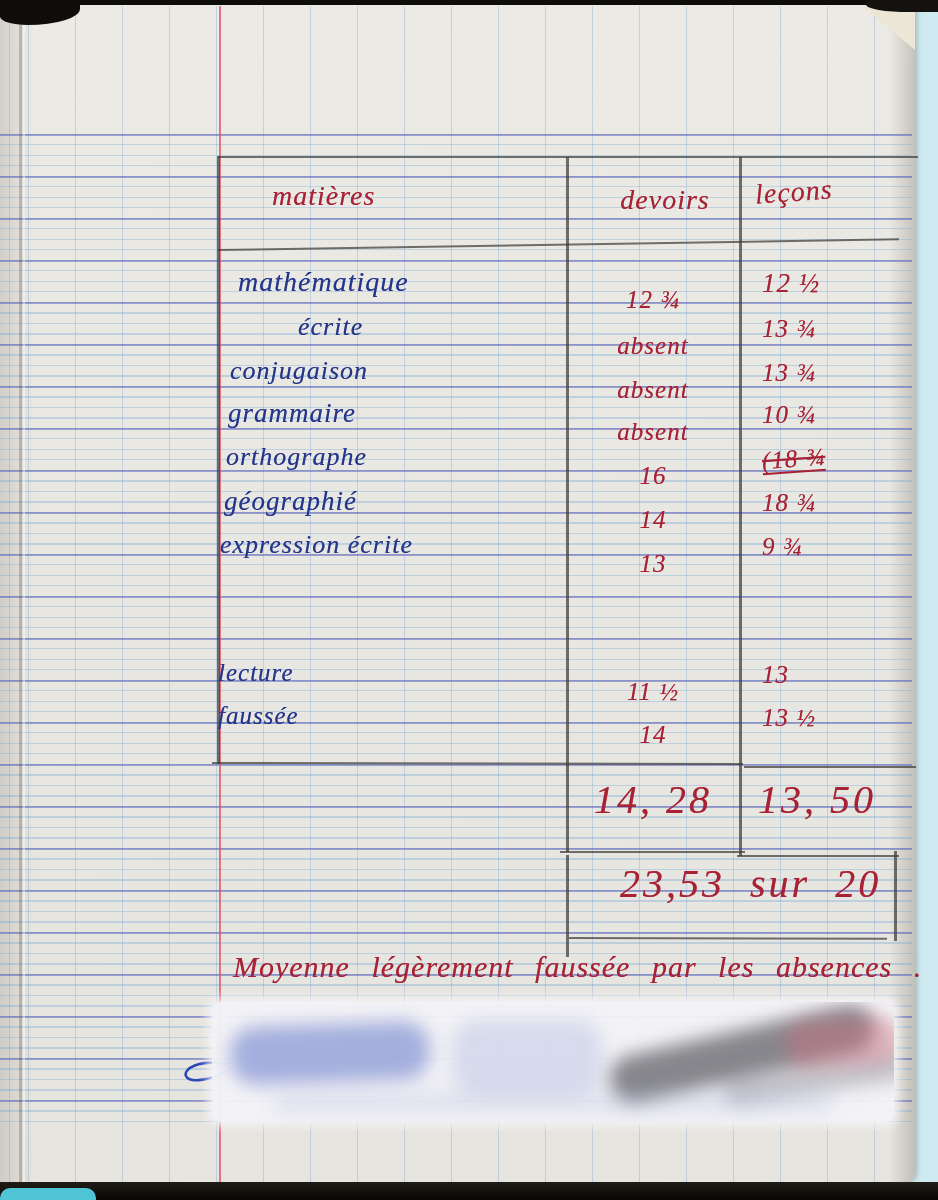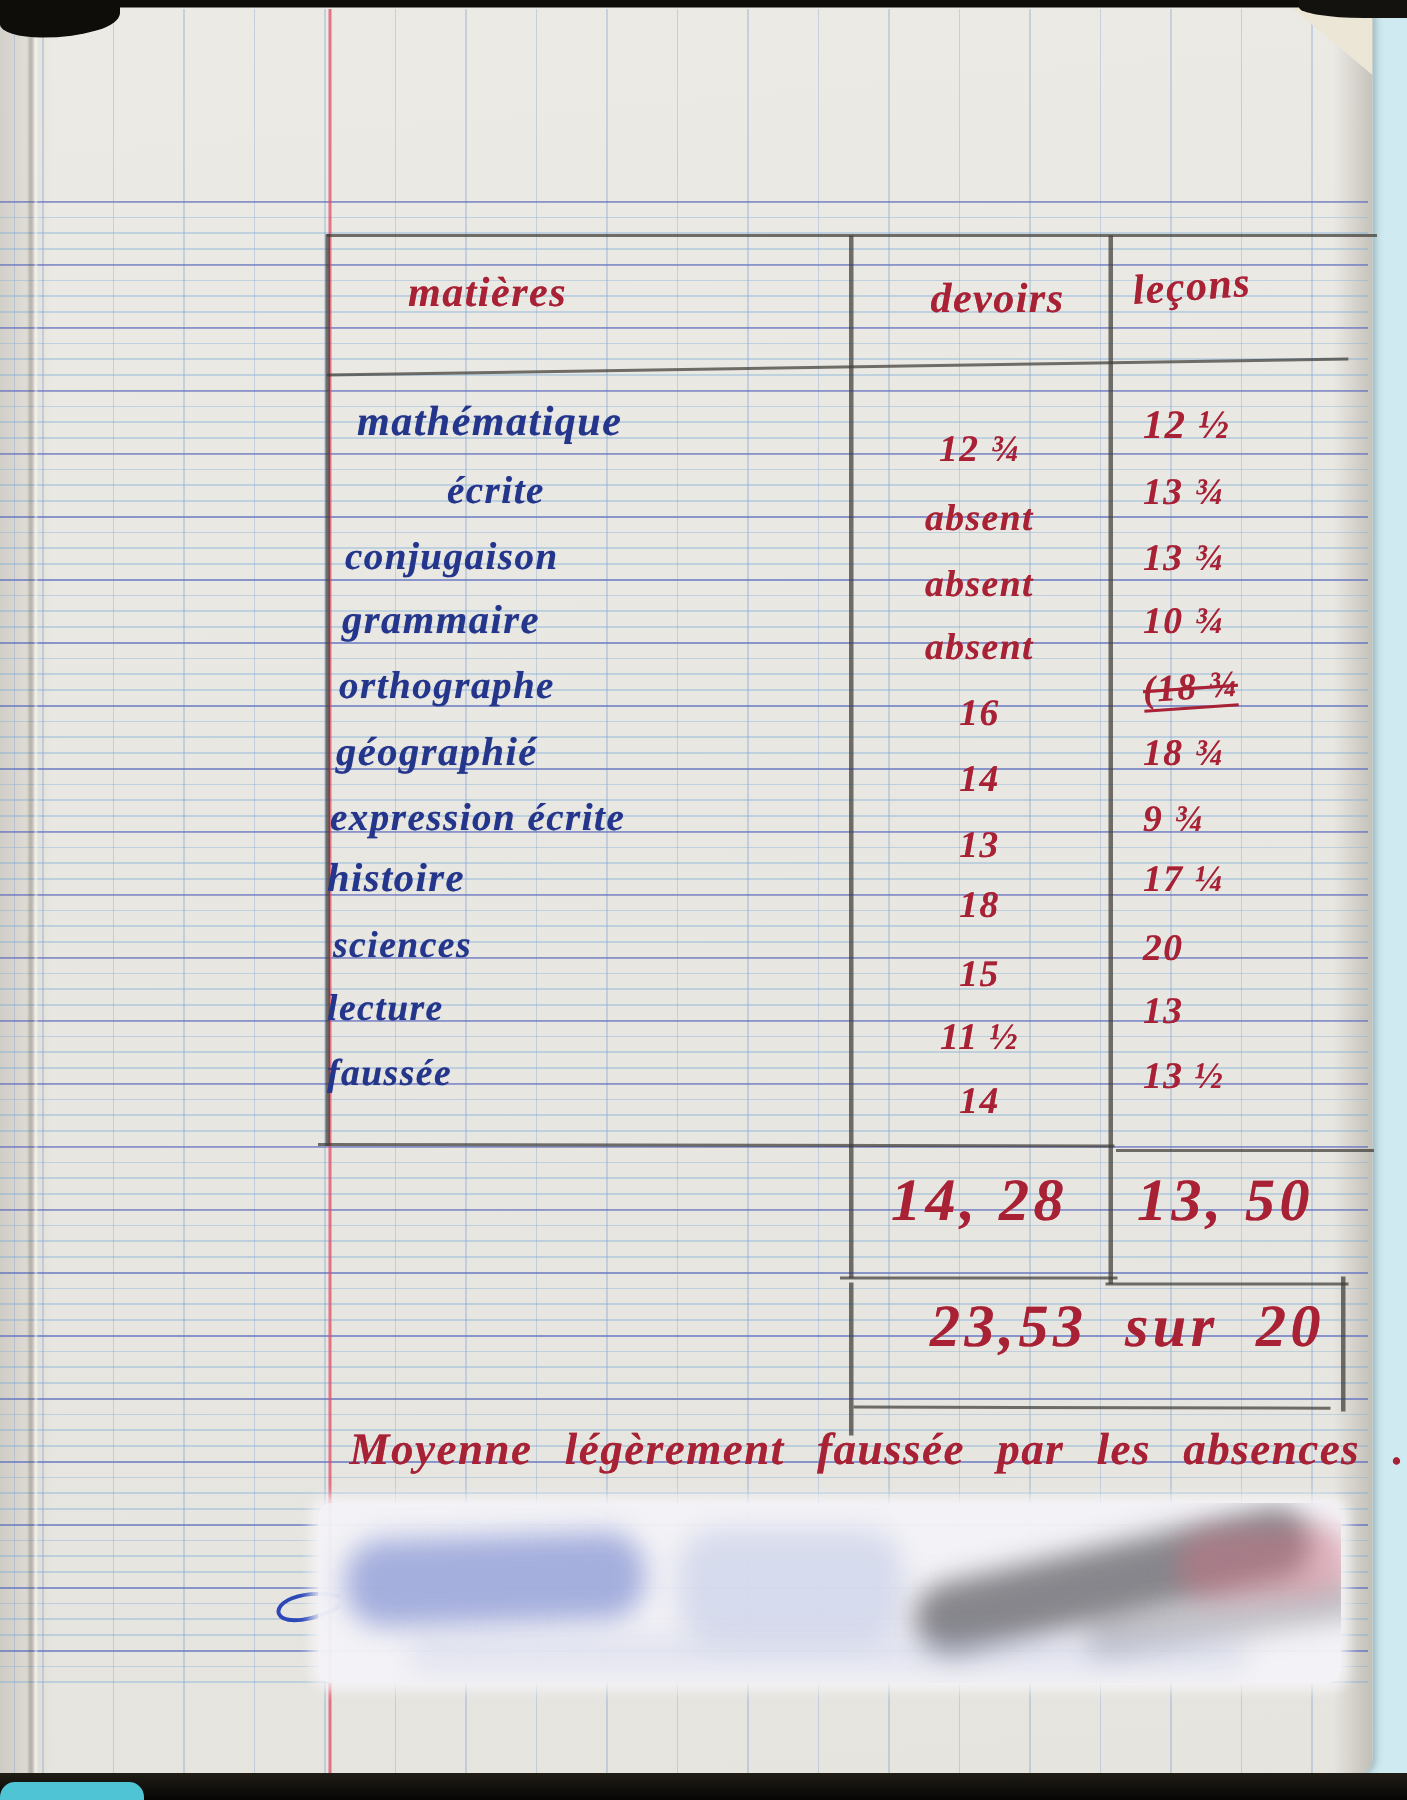--- a/index.html
+++ b/index.html
@@ -10,21 +10,20 @@
   }
   
   #paper{
     position:absolute;left:0;top:0;width:915px;height:1184px;
     background:
       linear-gradient(to right, rgba(110,105,92,.20), rgba(0,0,0,0) 34px),
       linear-gradient(to left,  rgba(100,95,82,.28), rgba(0,0,0,0) 26px),
       linear-gradient(175deg,#eceae5 0%,#e9e7e1 45%,#e6e4de 100%);
     border-radius:0 14px 12px 0;
     box-shadow:2px 0 5px rgba(70,85,90,.35);
-    font-weight:bold;
   }
   .grid-v{
     position:absolute;left:0;top:6px;width:912px;height:1176px;
     background:repeating-linear-gradient(to right,
       rgba(122,158,208,.34) 0 1px, transparent 1px 47px);
     background-position:28px 0;
   }
   .grid-h{
     position:absolute;left:0;top:134px;width:912px;height:997px;
     background:
@@ -129,30 +128,20 @@
     <div class="row" style="top:488px;">
       <span class="hw blue subj" style="left:224px;font-size:27px;">géographié</span>
       <span class="hw red dev">14</span>
       <span class="hw red lec">18 ¾</span>
     </div>
     <div class="row" style="top:532px;">
       <span class="hw blue subj" style="left:220px;">expression écrite</span>
       <span class="hw red dev">13</span>
       <span class="hw red lec">9 ¾</span>
     </div>
-    <div class="row" style="top:572px;">
-      <span class="hw blue subj" style="left:218px;font-size:27px;">histoire</span>
-      <span class="hw red dev">18</span>
-      <span class="hw red lec">17 ¼</span>
-    </div>
-    <div class="row" style="top:618px;">
-      <span class="hw blue subj" style="left:222px;font-size:25px;">sciences</span>
-      <span class="hw red dev">15</span>
-      <span class="hw red lec">20</span>
-    </div>
     <div class="row" style="top:660px;">
       <span class="hw blue subj" style="left:218px;font-size:25px;">lecture</span>
       <span class="hw red dev">11 ½</span>
       <span class="hw red lec">13</span>
     </div>
     <div class="row" style="top:703px;">
       <span class="hw blue subj" style="left:218px;font-size:25px;">faussée</span>
       <span class="hw red dev">14</span>
       <span class="hw red lec">13 ½</span>
     </div>

